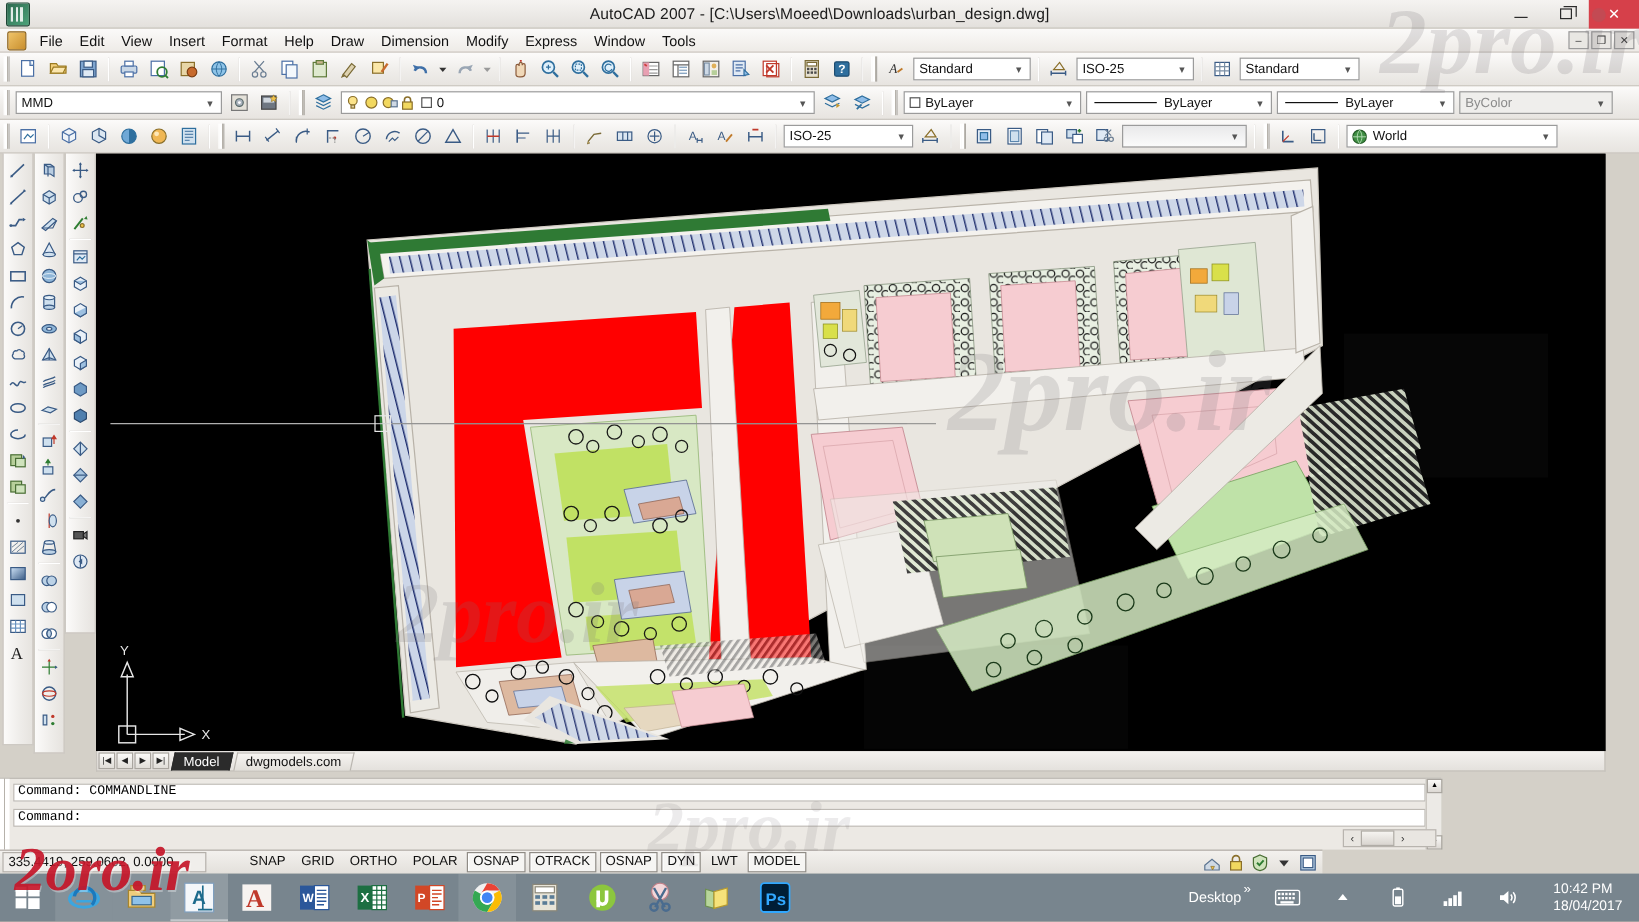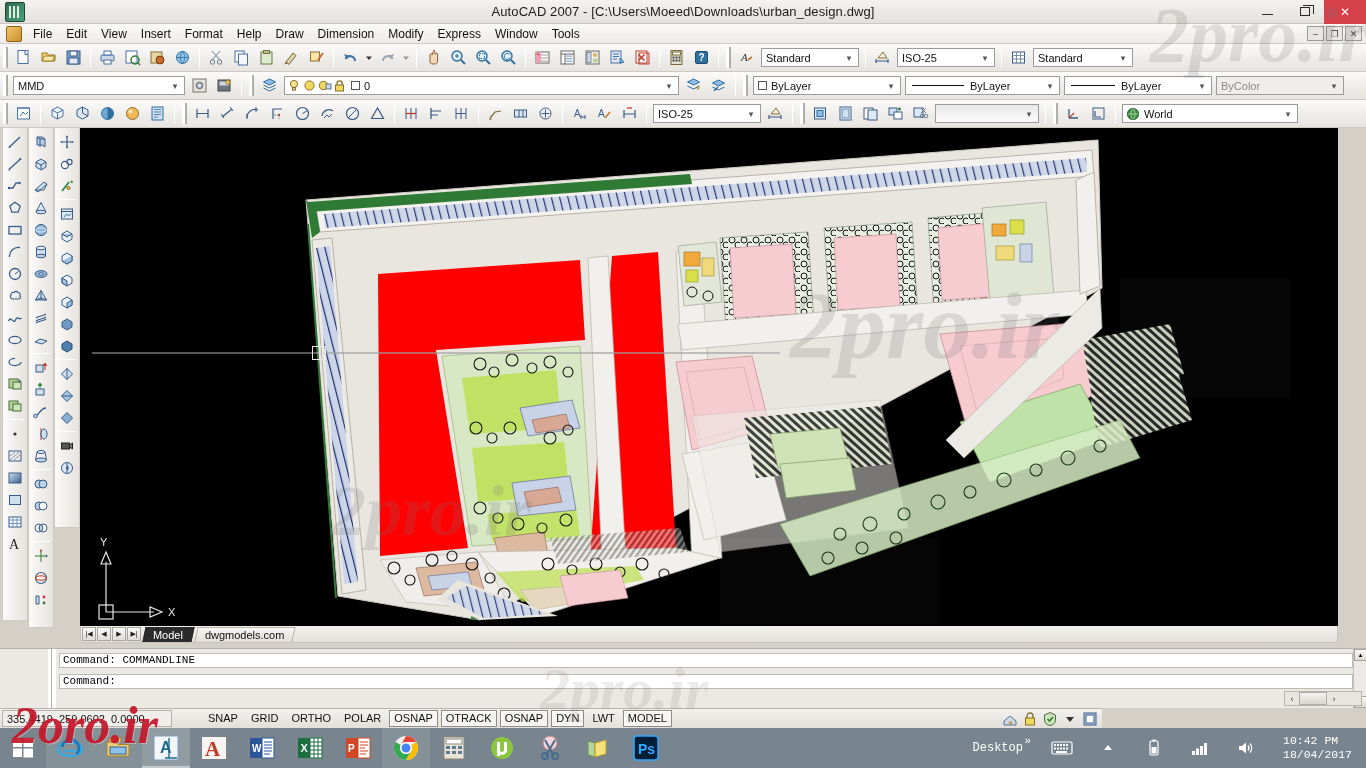--- a/index.html
+++ b/index.html
@@ -151,24 +151,23 @@
     display: flex; align-items: center; flex: none;
     background: linear-gradient(180deg,#f7f5f2,#e2dfda);
     border: 1px solid #b9b5af; border-bottom: none;
     transform: skewX(-12deg); color: #111;
   }
   .tab > span { transform: skewX(12deg); }
   .tab.active { background: #2b2b2b; color: #fff; border-color: #2b2b2b; }
 
   
   .cmdarea {
-    position: absolute; left: 0; top: 648px; width: 1366px; height: 60px;
+    position: absolute; left: 0; top: 648px; width: 1201px; height: 60px;
     background: #ece9e4; border-top: 1px solid #b6b2ac;
     display: flex;
-    padding-left: 48px;
   }
   .cmd-grip { width: 8px; background: linear-gradient(90deg,#fff 0 3px,#b6b2ab 3px 4px,#fff 4px 8px); flex: none; }
   .cmd-lines { flex: 1; padding: 4px 0 0 3px; }
   .cmd-line {
     height: 15px; background: #fff; border: 1px solid #bdb9b3;
     font-family: "Liberation Mono", monospace; font-size: 11px; color: #000;
     padding: 0 3px; line-height: 13px; white-space: pre; overflow: hidden;
     margin-bottom: 6px;
   }
   .cmd-line:last-child { margin-bottom: 16px; }
@@ -210,21 +209,21 @@
   .tb-start {
     width: 46px; height: 40px; flex: none;
     display: flex; align-items: center; justify-content: center;
   }
   .tb-app {
     width: 48px; height: 40px; flex: none;
     display: flex; align-items: center; justify-content: center; position: relative;
   }
   .tb-app.active { background: rgba(255,255,255,.18); box-shadow: inset 0 -2px 0 rgba(255,255,255,.45); }
   .tb-app.pinned { background: rgba(255,255,255,.10); }
-  .tray { margin-left: auto; display: flex; align-items: center; height: 40px; padding-right: 6px; gap: 20px; font-family: Liberation Mono, monospace; }
+  .tray { margin-left: auto; display: flex; align-items: center; height: 40px; padding-right: 6px; gap: 20px; }
   .tray-desktop { font-size: 12px; color: #fff; padding: 0 6px; position: relative; }
   .tray-desktop .chev { position: absolute; right: -2px; top: -6px; font-size: 11px; }
   .tray-ico { width: 26px; height: 40px; display: flex; align-items: center; justify-content: center; color: #fff; }
   .clock { color: #fff; font-size: 11.5px; text-align: left; line-height: 14px; padding: 0 8px 0 4px; }
 
   
   .wm { position: absolute; pointer-events: none; user-select: none; }
   .wm-red {
     left: 12px; top: 696px; font-family: "Liberation Serif", serif; font-style: italic;
     font-weight: bold; font-size: 52px; color: #c6172a; opacity: .92;

